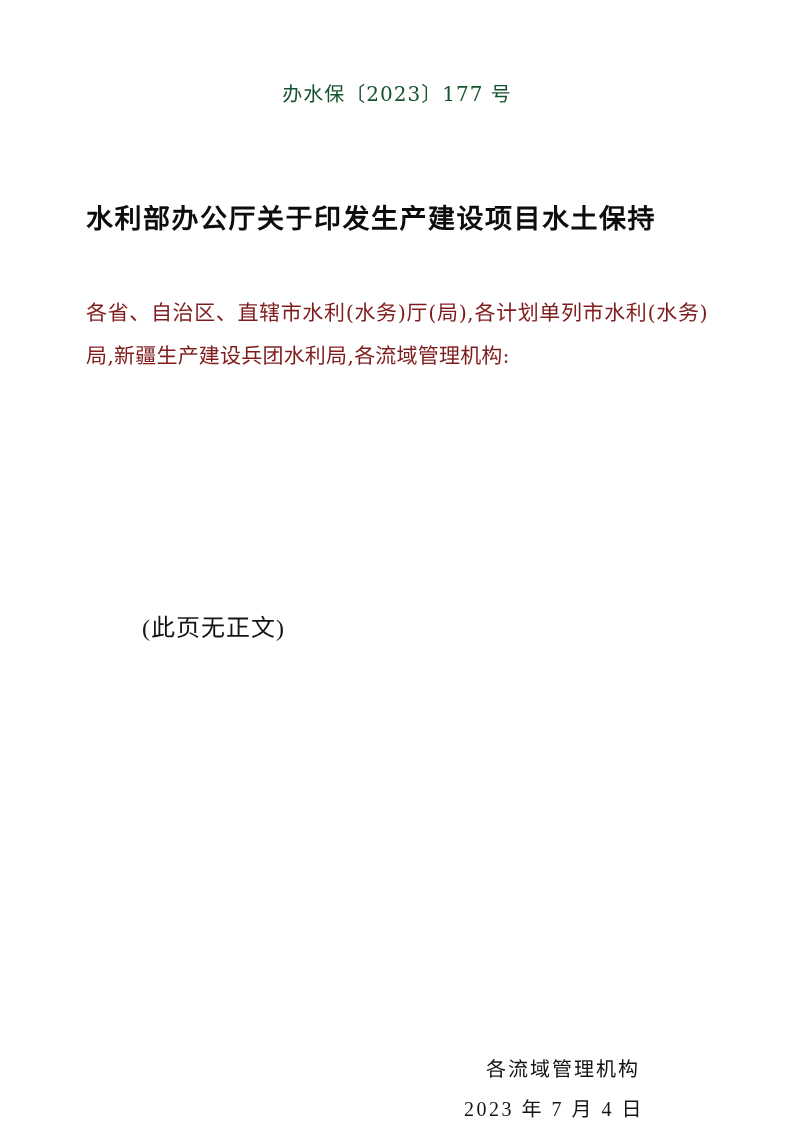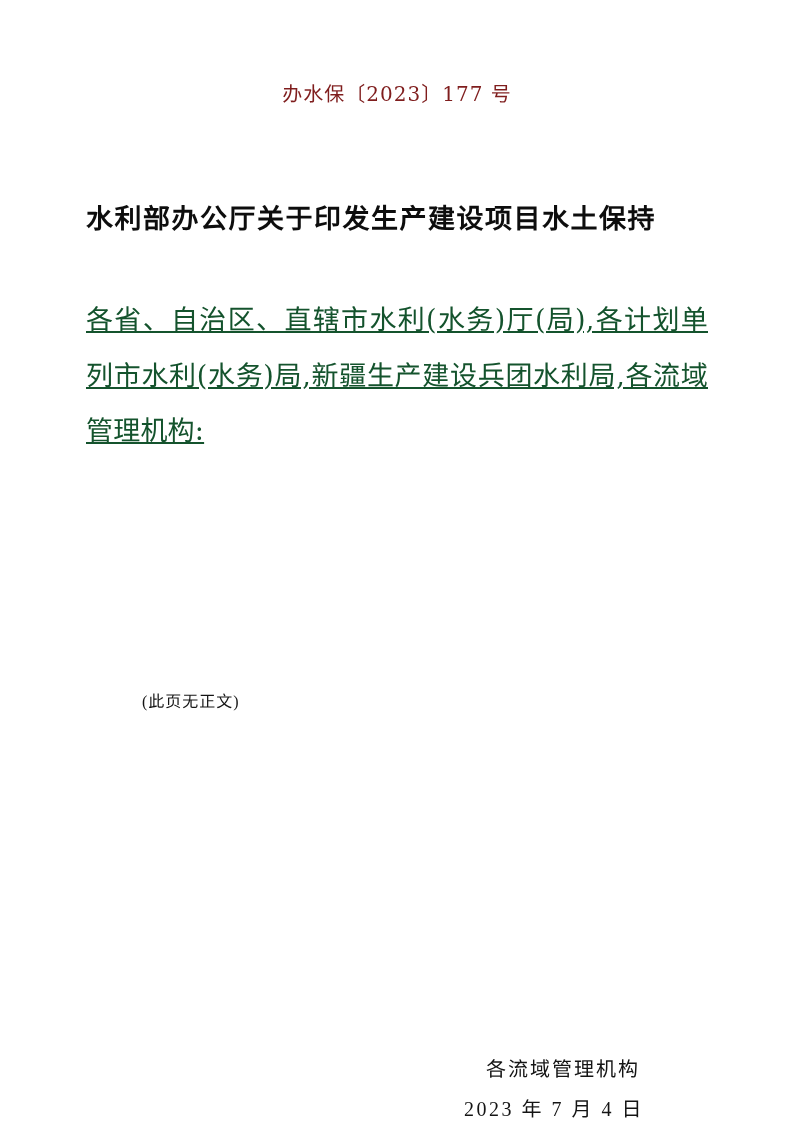--- a/index.html
+++ b/index.html
@@ -23,60 +23,59 @@
     box-sizing: border-box;
     padding: 0 86px;
   }
   
   .doc-number {
     margin-top: 78px;
     text-align: center;
     font-size: 20px;
     letter-spacing: 1px;
     font-family: "DejaVu Serif", "Liberation Serif", serif;
-    color: #7f1d1d;
+    color: #14532d;
   }
   
   .doc-title {
     margin-top: 88px;
     text-align: left;
     font-size: 27px;
     font-weight: bold;
     line-height: 1.75;
     letter-spacing: 1.5px;
     color: #0d0d0d;
     font-family: "DejaVu Serif", "Liberation Serif", serif;
   }
   .doc-title .line2 {
     display: block;
   }
   
   .body-block {
     margin-top: 50px;
   }
   .para {
-    font-size: 27px;
+    font-size: 21px;
     line-height: 2.05;
     letter-spacing: 0.2px;
     text-align: justify;
-    color: #14532d;
+    color: #7f1d1d;
     font-family: "DejaVu Serif", "Liberation Serif", serif;
-    text-decoration: underline;
   }
   .para.indent {
     text-indent: 2em;
   }
   .para + .para {
     margin-top: 2px;
   }
   
   .note {
     margin-top: 230px;
     margin-left: 56px;
-    font-size: 16px;
+    font-size: 24px;
     letter-spacing: 1px;
     color: #141414;
   }
   
   .signature {
     position: absolute;
     right: 150px;
     bottom: 72px;
     text-align: left;
     font-size: 20px;

